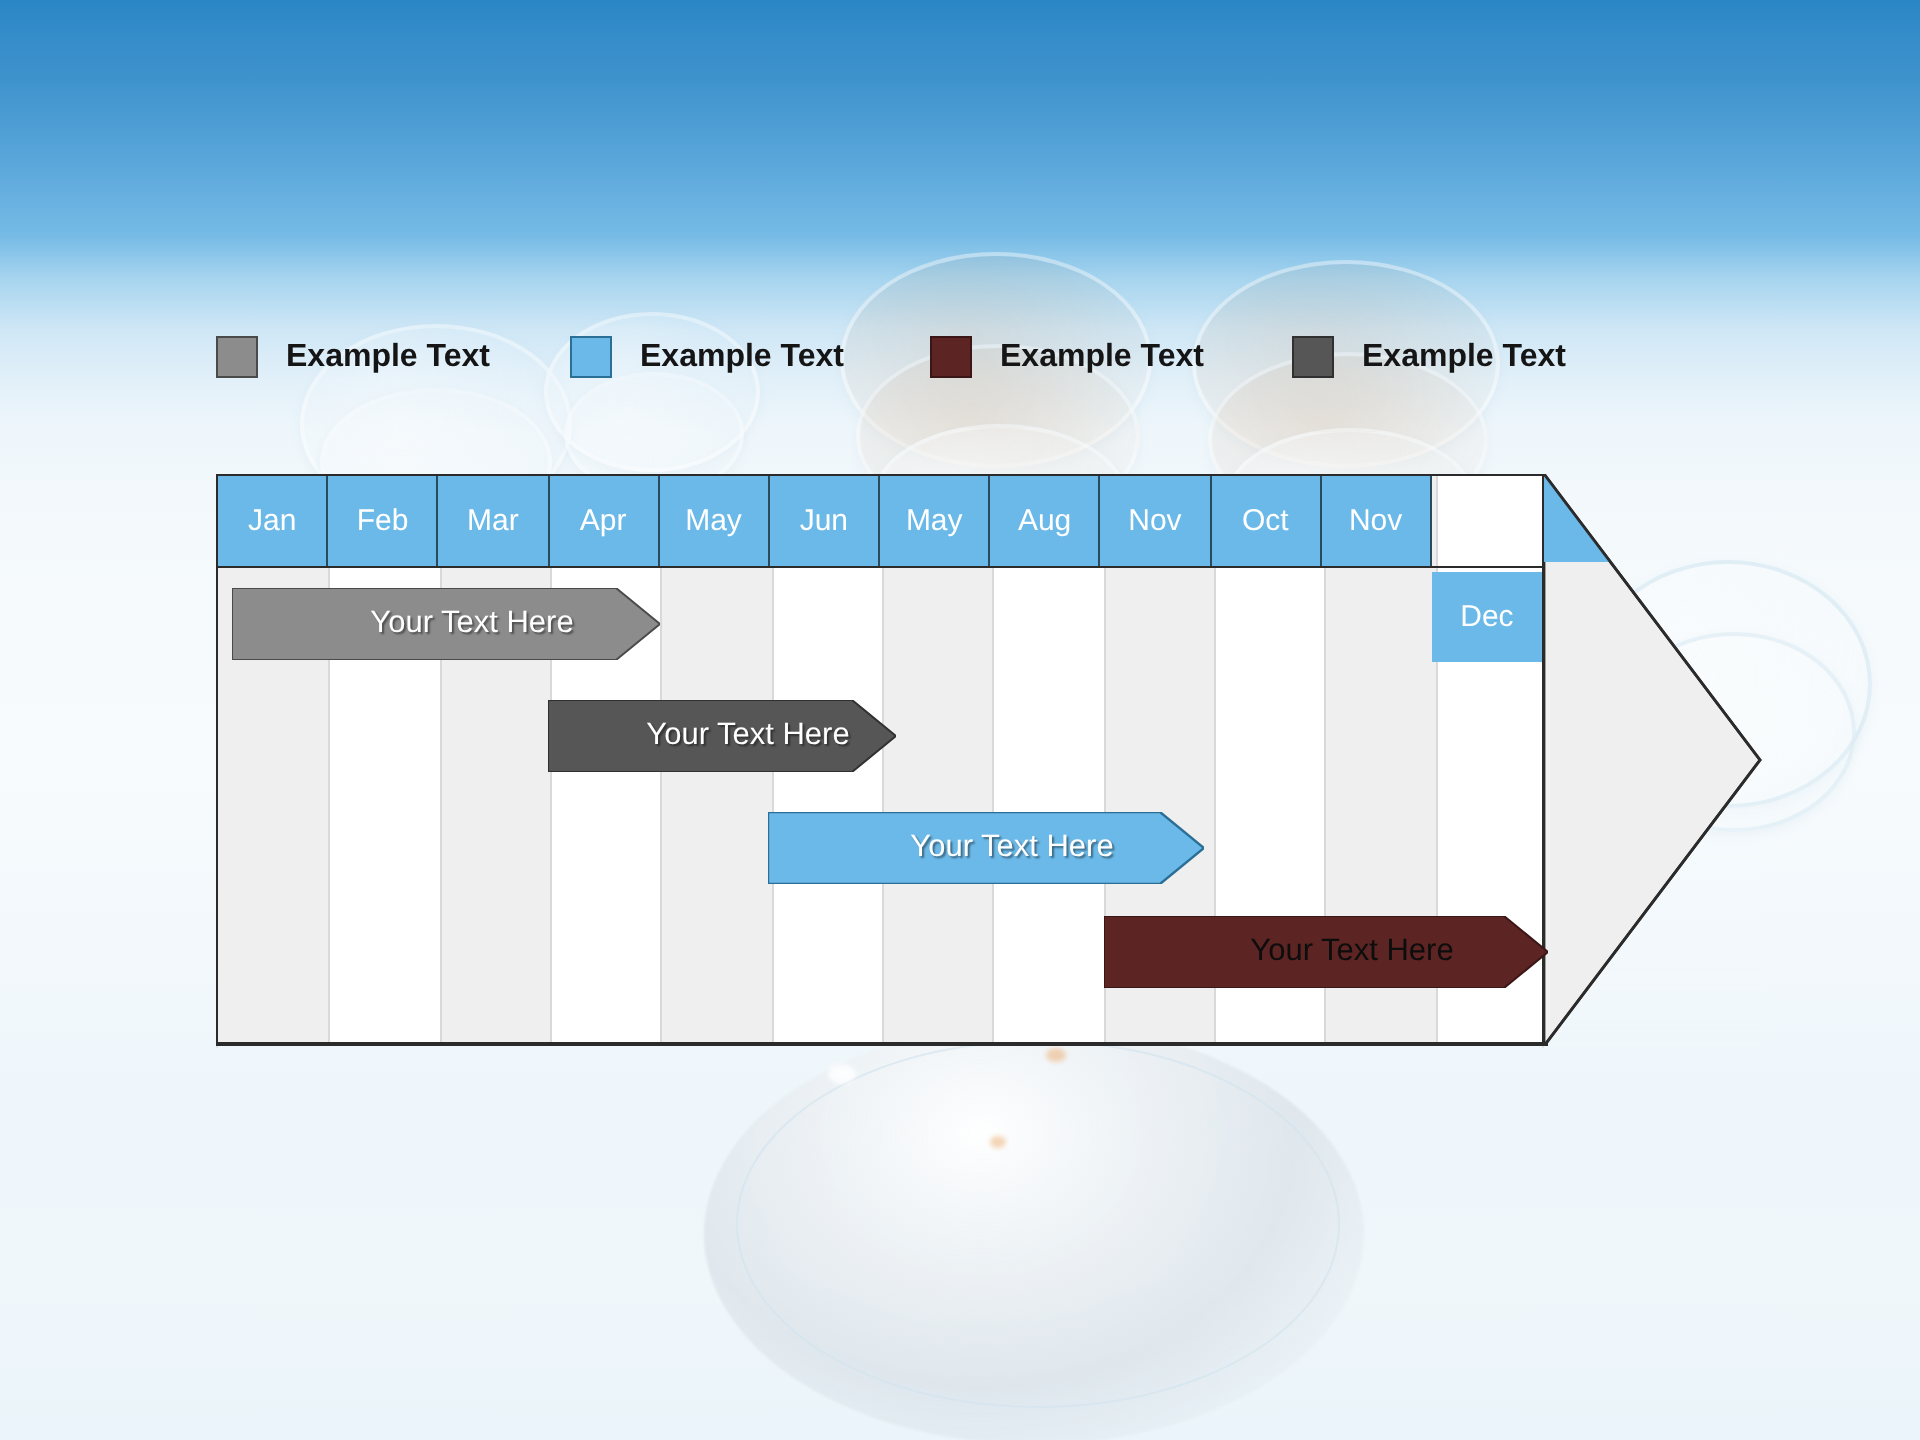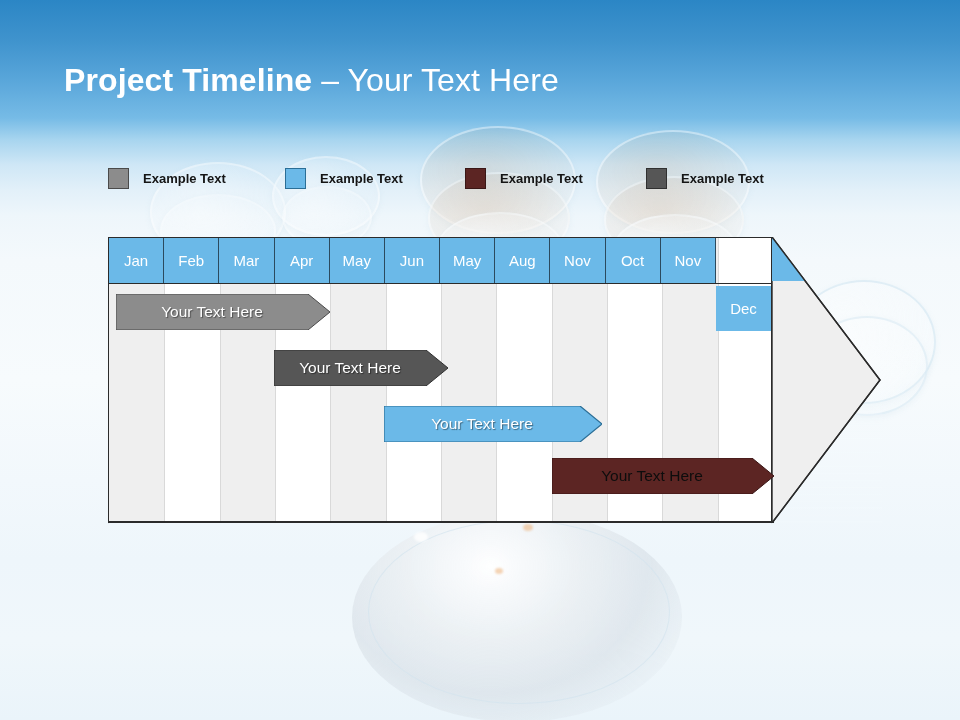--- a/index.html
+++ b/index.html
@@ -149,21 +149,21 @@
   .legend-item.li3 { left: 538px; }
   .swatch {
     width: 21px;
     height: 21px;
     border: 1px solid #4a4a4a;
     box-sizing: border-box;
     margin-right: 14px;
     flex: 0 0 auto;
   }
   .legend-label {
-    font-size: 13px;
+    font-size: 16px;
     font-weight: bold;
     color: #151515;
   }
 
   
   .chart {
     position: absolute;
     left: 108px;
     top: 237px;
     width: 664px;
@@ -232,20 +232,21 @@
     top: 237px;
     width: 110px;
     height: 286px;
   }
   .arrow-head svg { display: block; }
 
   
   .bar {
     position: absolute;
     height: 36px;
+    padding-left: 48px;
   }
   .bar svg { position: absolute; left: 0; top: 0; }
   .bar-label {
     position: absolute;
     left: 0;
     top: 0;
     right: 22px;
     height: 36px;
     display: flex;
     align-items: center;
@@ -327,23 +328,20 @@
     <div class="dish d11"></div>
     <div class="dish d12"></div>
   </div>
 
   <div class="bg-sphere"></div>
   <div class="bg-sphere-ring"></div>
   <div class="bg-spark s1"></div>
   <div class="bg-spark s2"></div>
   <div class="bg-spark s3"></div>
 
-  <div class="title">
-    <span class="strong">Project Timeline</span><span class="light"> – Your Text Here</span>
-  </div>
 
   <div class="legend">
     <div class="legend-item li0">
       <span class="swatch" style="background:#8C8C8C;border-color:#4A4A4A;"></span>
       <span class="legend-label">Example Text</span>
     </div>
     <div class="legend-item li1">
       <span class="swatch" style="background:#6BB9E8;border-color:#2B6E96;"></span>
       <span class="legend-label">Example Text</span>
     </div>

